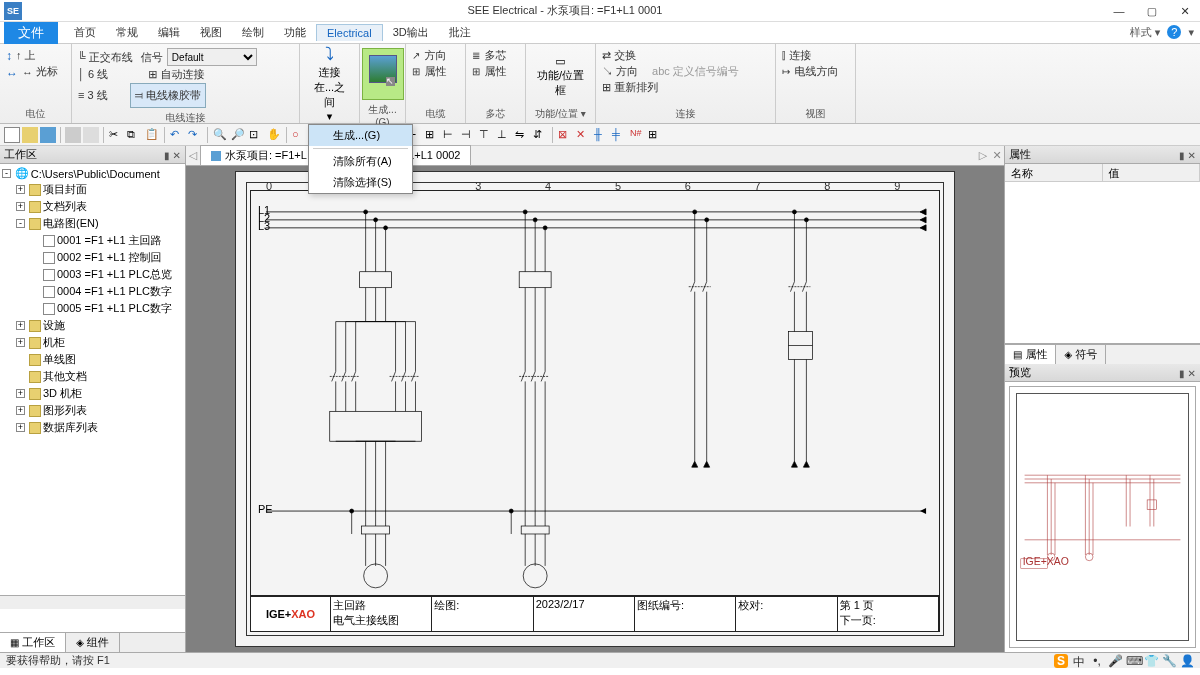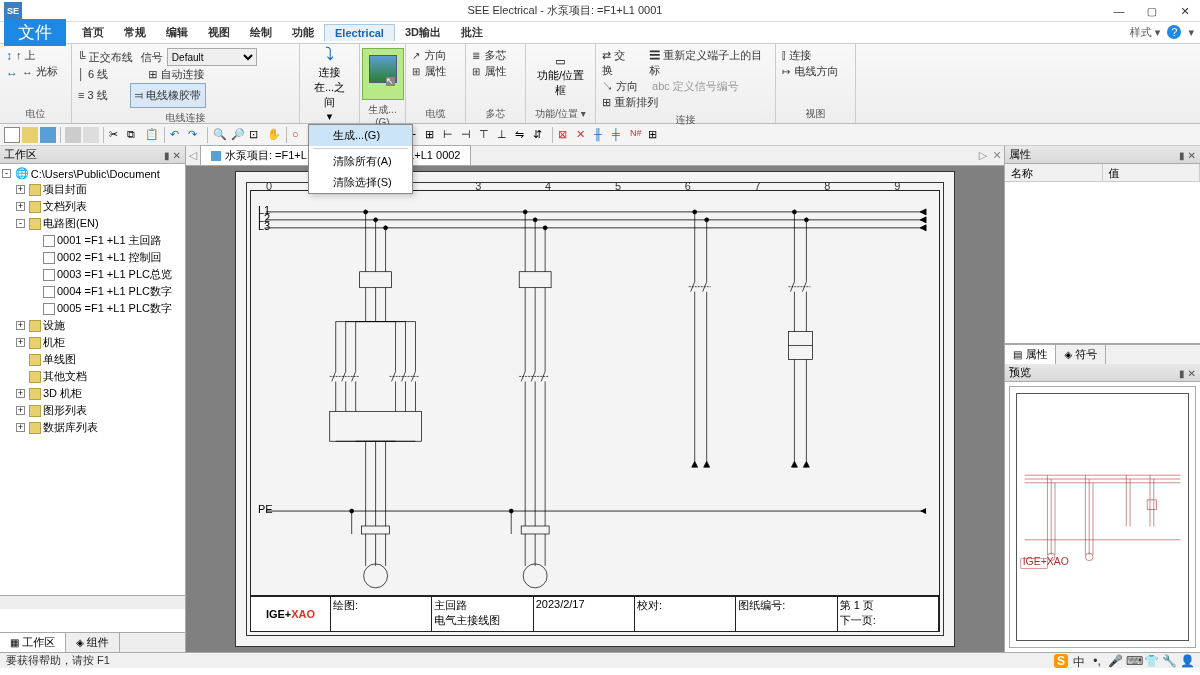--- a/index.html
+++ b/index.html
@@ -2,22 +2,22 @@
 <html><head>
 <meta charset="utf-8">
 <style>
 * { margin:0; padding:0; box-sizing:border-box; font-family:"Microsoft YaHei",Arial,sans-serif; font-size:11px; }
 body { width:1200px; height:675px; background:#fff; overflow:hidden; position:relative; }
 .titlebar { height:22px; background:#fff; display:flex; align-items:center; border-bottom:1px solid #ddd; }
 .titlebar .logo { width:18px; height:18px; background:#3a7fc4; margin:0 4px; display:inline-flex; align-items:center; justify-content:center; color:#fff; font-size:9px; font-weight:bold; }
 .titlebar .title { flex:1; text-align:center; font-size:11px; color:#333; }
 .titlebar .winbtns span { display:inline-block; width:30px; height:22px; text-align:center; line-height:22px; color:#333; }
 .menubar { height:22px; background:#fff; display:flex; align-items:center; border-bottom:1px solid #ccc; padding-left:4px; }
-.menubar .filebtn { background:#1e88e5; color:#fff; padding:2px 14px; margin-right:6px; font-size:17px; }
-.menubar .mtab { padding:2px 10px; color:#333; cursor:pointer;font-weight:bold; }
+.menubar .filebtn { background:#1e88e5; color:#fff; padding:2px 14px; margin-right:6px; font-size:13px; }
+.menubar .mtab { padding:2px 10px; color:#333; cursor:pointer; }
 .menubar .mtab.active { background:#e8f0f8; border:1px solid #a8c8e0; border-bottom:none; color:#1565c0; }
 .menubar .spacer { flex:1; }
 .menubar .right { padding-right:6px; color:#555; }
 .menubar .right span { margin-left:4px; }
 .ribbon { height:80px; background:linear-gradient(#f8f8f8,#eee); border-bottom:1px solid #bbb; display:flex; }
 .rgroup { border-right:1px solid #ccc; padding:2px 6px; display:flex; flex-direction:column; justify-content:space-between; }
 .rgroup .body { flex:1; display:flex; flex-direction:column; gap:1px; padding:2px 0; }
 .rgroup .label { text-align:center; font-size:10px; color:#555; padding-top:1px; }
 .rrow { display:flex; align-items:center; gap:4px; font-size:10px; color:#333; }
 .btnlarge { width:42px; height:52px; display:flex; flex-direction:column; align-items:center; justify-content:center; font-size:10px; cursor:pointer; }
@@ -176,21 +176,20 @@
   <div class="rgroup" style="width:70px;align-items:center">
     <div class="body" style="justify-content:center;align-items:center">
       <div style="text-align:center">▭<br><span>功能/位置框</span></div>
     </div>
     <div class="label">功能/位置 ▾</div>
   </div>
   <div class="rgroup" style="width:180px">
     <div class="body">
       <div class="rrow">
           <span>⇄ <span>交换</span></span>
-        <span style="margin-left:10px">☰ <span>重新定义端子上的目标</span></span>
         </div>
       <div class="rrow">
           <span>↘ <span>方向</span></span>
         <span style="margin-left:10px;color:#999">abc <span>定义信号编号</span></span>
         </div>
       <div class="rrow">
           <span>⊞ <span>重新排列</span></span>
         </div>
     </div>
     <div class="label">连接</div>
@@ -557,25 +556,25 @@
                 <polygon points="12,290 9,296 15,296" fill="#000"></polygon>
               <text x="-20" y="310" font-size="6" stroke="none">24V DC电源</text>
             </g>
           </g>
         </svg>
         <div class="titleblock">
           <div class="logo">
               <span class="ige">IGE+</span>
               <span class="xao">XAO</span>
             </div>
+          <div class="cell"><span>主回路</span><br><span>电气主接线图</span></div>
           <div class="cell"><span>绘图:</span></div>
-          <div class="cell"><span>主回路</span><br><span>电气主接线图</span></div>
           <div class="cell"><span>2023/2/17</span></div>
+          <div class="cell"><span>图纸编号:</span></div>
           <div class="cell"><span>校对:</span></div>
-          <div class="cell"><span>图纸编号:</span></div>
           <div class="cell"><span>第 1 页</span><br><span>下一页:</span></div>
         </div>
       </div>
     </div>
   </div>
 
   <div class="rightpanel">
     <div class="panelhdr">
       <span>属性</span>
       <span><span class="px">▮</span> <span class="px">✕</span></span>

